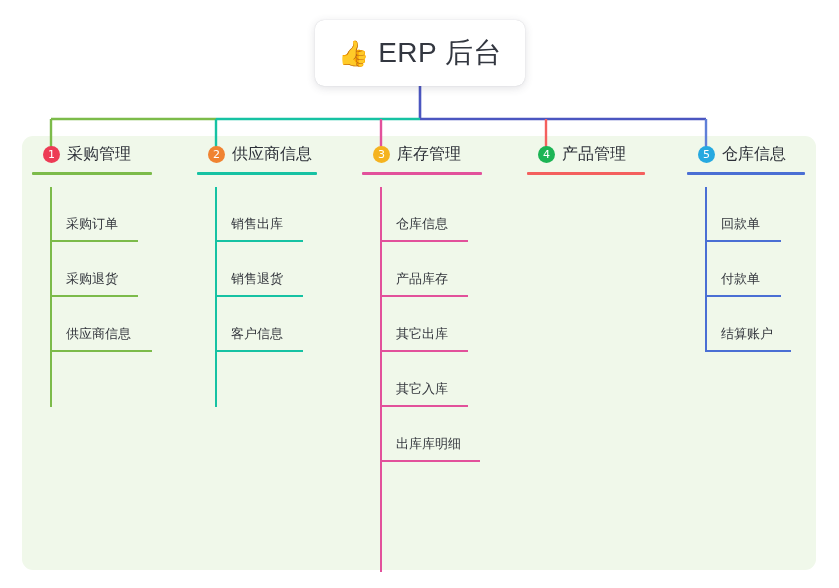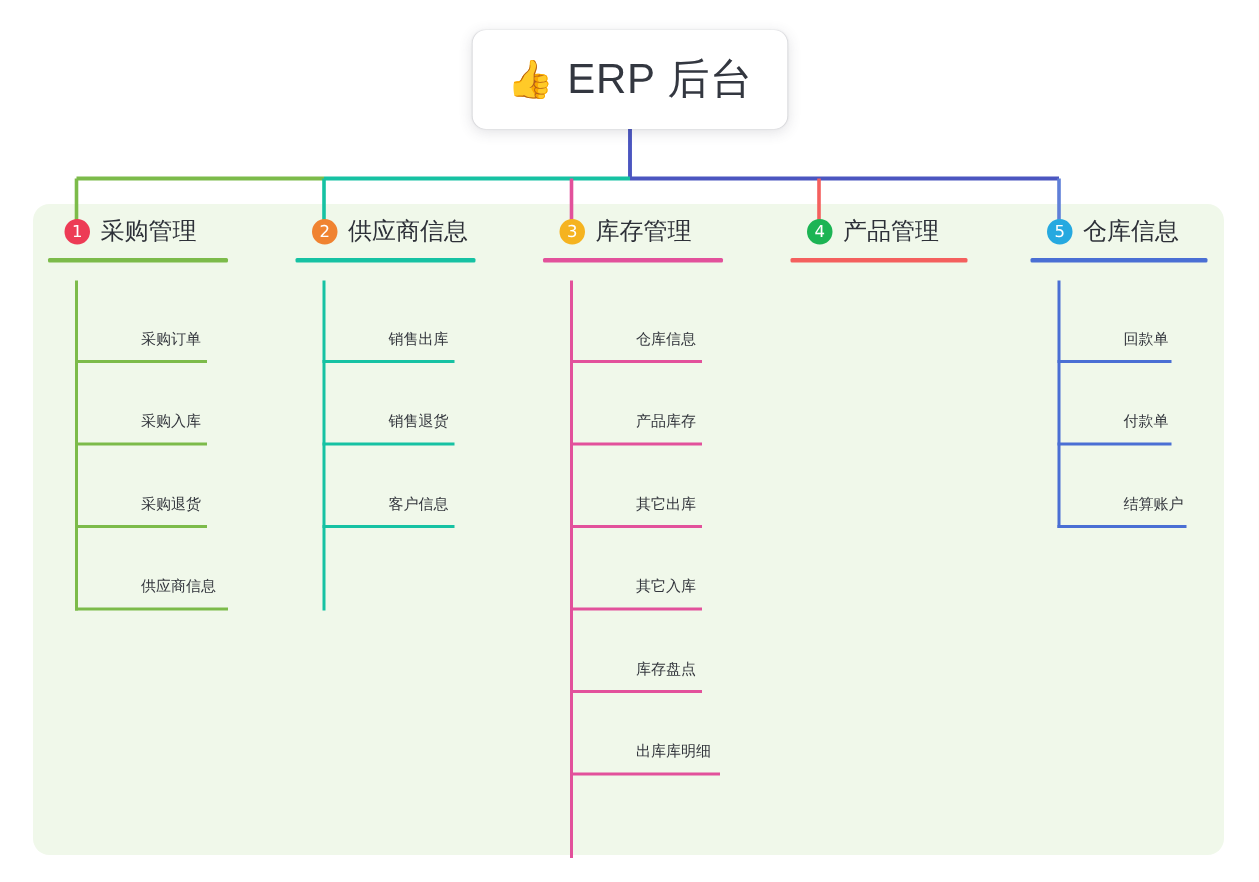--- a/index.html
+++ b/index.html
@@ -134,24 +134,23 @@
   }
   .item {
     position: relative;
     height: 55px;
     box-sizing: border-box;
   }
   .item-label {
     position: absolute;
     left: 16px;
     bottom: 9px;
-    font-size: 10px;
+    font-size: 13px;
     color: #33363d;
     white-space: nowrap;
-    margin-left: 28px;
   }
   .item-rule {
     position: absolute;
     left: 0;
     bottom: 0;
     height: 1.6px;
   }
 </style>
 </head>
 <body>
@@ -184,24 +183,20 @@
           <span class="col-title">采购管理</span>
         </div>
         <div class="head-rule" style="width: 120px; background: rgb(124, 187, 74);"></div>
         <div class="items">
           <div class="spine" style="background: rgb(124, 187, 74); height: 220px;"></div>
           <div class="item">
             <span class="item-label">采购订单</span>
             <div class="item-rule" style="width: 88px; background: rgb(124, 187, 74);"></div>
           </div>
           <div class="item">
-            <span class="item-label">采购入库</span>
-            <div class="item-rule" style="width: 88px; background: rgb(124, 187, 74);"></div>
-          </div>
-          <div class="item">
             <span class="item-label">采购退货</span>
             <div class="item-rule" style="width: 88px; background: rgb(124, 187, 74);"></div>
           </div>
           <div class="item">
             <span class="item-label">供应商信息</span>
             <div class="item-rule" style="width: 102px; background: rgb(124, 187, 74);"></div>
           </div>
         </div>
       </div>
       <div class="column col-1" style="left: 175px;">
@@ -244,24 +239,20 @@
           </div>
           <div class="item">
             <span class="item-label">其它出库</span>
             <div class="item-rule" style="width: 88px; background: rgb(226, 81, 155);"></div>
           </div>
           <div class="item">
             <span class="item-label">其它入库</span>
             <div class="item-rule" style="width: 88px; background: rgb(226, 81, 155);"></div>
           </div>
           <div class="item">
-            <span class="item-label">库存盘点</span>
-            <div class="item-rule" style="width: 88px; background: rgb(226, 81, 155);"></div>
-          </div>
-          <div class="item">
             <span class="item-label">出库库明细</span>
             <div class="item-rule" style="width: 100px; background: rgb(226, 81, 155);"></div>
           </div>
         </div>
       </div>
       <div class="column col-3" style="left: 505px;">
         <div class="col-head">
           <span class="badge" style="background: rgb(28, 180, 84);">4</span>
           <span class="col-title">产品管理</span>
         </div>

